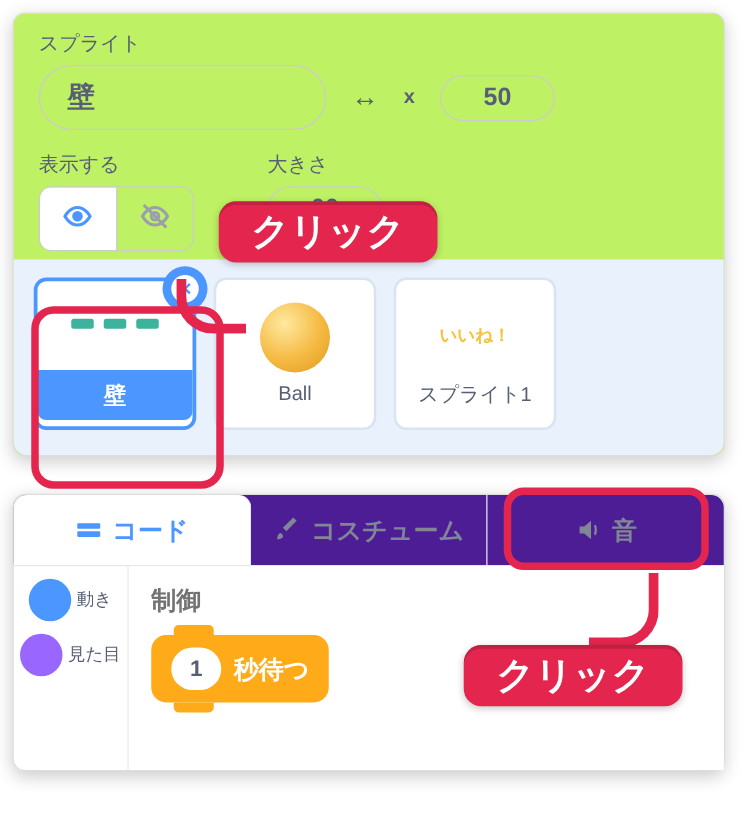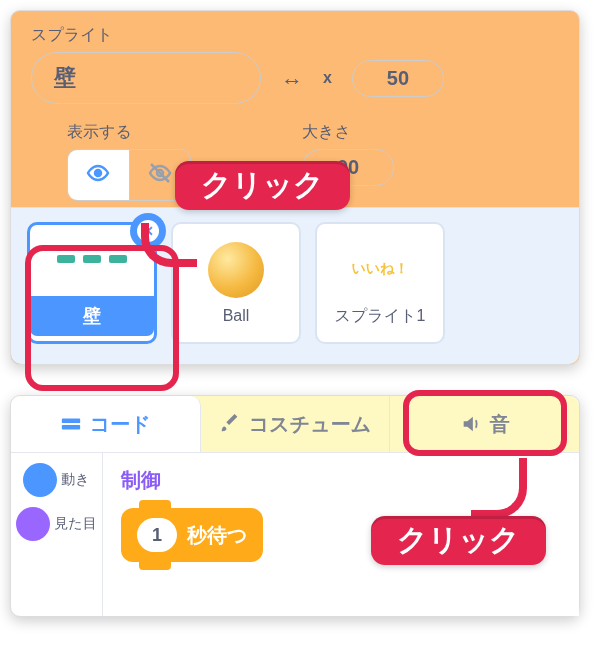--- a/index.html
+++ b/index.html
@@ -1,27 +1,27 @@
 <!DOCTYPE html>
 <html><head>
 <meta charset="utf-8">
 <style>
   * { box-sizing: border-box; margin: 0; padding: 0; }
   body { font-family: -apple-system, BlinkMacSystemFont, "Hiragino Sans", "Meiryo", sans-serif; background: #fff; width: 602px; height: 672px; padding: 10px; position: relative; }
   
-  .panel1 { width: 570px; background: #fdba74; border: 1px solid #ddd; border-radius: 10px; box-shadow: 0 4px 14px rgba(0,0,0,.2); position: relative; }
+  .panel1 { width: 570px; background: #bef264; border: 1px solid #ddd; border-radius: 10px; box-shadow: 0 4px 14px rgba(0,0,0,.2); position: relative; }
   .p1-top { padding: 14px 20px 6px; }
   .p1-label { color: #575e75; font-size: 16px; margin-bottom: 6px; }
   .p1-row1 { display: flex; align-items: center; gap: 20px; }
   .name-field { flex: 0 0 230px; height: 52px; border: 1px solid #ccc; border-radius: 26px; display: flex; align-items: center; padding: 0 22px; color: #575e75; font-size: 22px; font-weight: 600; }
   .arrow-x { color: #575e75; font-size: 22px; font-weight: 700; }
   .x-lab { color: #575e75; font-size: 16px; font-weight: 600; }
   .val-field { width: 92px; height: 37px; border: 1px solid #ccc; border-radius: 26px; display: flex; align-items: center; justify-content: center; color: #575e75; font-size: 20px; font-weight: 700; }
   
-  .p1-row2 { display: flex; margin-top: 18px; gap: 111px; margin-left: 36px; }
+  .p1-row2 { display: flex; margin-top: 18px; gap: 59px; }
   .show-group .sm-label, .size-group .sm-label { color: #575e75; font-size: 16px; margin-bottom: 6px; }
   .toggle { display: flex; border: 1px solid #ccc; border-radius: 10px; overflow: hidden; width: 124px; height: 52px; }
   .tg { flex: 1; display: flex; align-items: center; justify-content: center; }
   .tg.active { background: #fff; }
   .tg + .tg { border-left: 1px solid #ccc; }
   .eye-icon svg, .eye-off-icon svg { width: 24px; height: 24px; }
   
   .sprites-bar { background: #e9f1fc; border-top: 1px solid #d9e3f2; padding: 14px 16px 20px; border-radius: 0 0 10px 10px; display: flex; gap: 14px; position: relative; }
   .sprite-tile { width: 130px; height: 122px; background: #fff; border: 2px solid #d9e3f2; border-radius: 10px; display: flex; flex-direction: column; align-items: center; justify-content: center; gap: 8px; position: relative; }
   .sprite-tile.selected { border: 3px solid #4c97ff; }
@@ -35,34 +35,34 @@
   .del-badge { position: absolute; top: -12px; right: -12px; width: 36px; height: 36px; border-radius: 50%; background: #4c97ff; display: flex; align-items: center; justify-content: center; }
   .del-badge .inner { width: 22px; height: 22px; border-radius: 50%; background: #fff; display: flex; align-items: center; justify-content: center; color: #4c97ff; font-weight: 900; font-size: 14px; }
   
   .click-badge { position: absolute; background: #e4264e; color: #fff; font-size: 30px; font-weight: 800; border-radius: 14px; padding: 4px 26px; box-shadow: 0 3px 0 rgba(0,0,0,.15) inset, 0 2px 6px rgba(0,0,0,.2); z-index: 20; }
   .click1 { top: 150px; left: 164px; }
   .redbox { position: absolute; border: 6px solid #e4264e; border-radius: 18px; z-index: 19; }
   .rb1 { top: 234px; left: 14px; width: 154px; height: 146px; }
   .tail1 { position: absolute; top: 212px; left: 130px; width: 56px; height: 44px; border-left: 8px solid #e4264e; border-bottom: 8px solid #e4264e; border-bottom-left-radius: 30px; z-index: 18; }
 
   .panel2 { width: 570px; margin-top: 30px; background: #fff; border: 1px solid #ddd; border-radius: 10px; box-shadow: 0 4px 14px rgba(0,0,0,.2); position: relative; }
-  .tabs { display: flex; height: 56px; background: #fef9c3; border-radius: 10px 10px 0 0; }
+  .tabs { display: flex; height: 56px; background: #4c1d95; border-radius: 10px 10px 0 0; }
   .tab { flex: 1; display: flex; align-items: center; justify-content: center; gap: 8px; color: #808694; font-size: 20px; font-weight: 600; border-right: 1px solid #e4e8ee; position: relative; }
   .tab:last-child { border-right: none; }
   .tab.active { background: #fff; color: #4c97ff; border-radius: 10px 10px 0 0; }
   .tab.active::after { content: ""; position: absolute; left: 0; right: 0; bottom: -1px; height: 2px; background: #fff; }
   .tab-icon { width: 22px; height: 22px; }
   
   .p2-body { display: flex; border-top: 1px solid #e4e8ee; height: 164px; position: relative; }
   .palette { width: 92px; border-right: 1px solid #e4e8ee; padding-top: 10px; display: flex; flex-direction: column; align-items: center; gap: 10px; }
   .pal-item { display: flex; flex-direction: row; align-items: center; gap: 4px; }
   .pal-dot { width: 34px; height: 34px; border-radius: 50%; }
   .pal-lab { color: #575e75; font-size: 14px; }
   .blocks-area { flex: 1; padding: 14px 18px; background: #fff; }
-  .cat-title { color: #8b5cf6; font-size: 20px; font-weight: 700; margin-bottom: 14px; }
+  .cat-title { color: #737373; font-size: 20px; font-weight: 700; margin-bottom: 14px; }
   .wait-block { display: inline-flex; align-items: center; background: #ffab19; border-radius: 12px; height: 54px; padding: 0 16px; gap: 10px; color: #fff; font-size: 20px; font-weight: 700; position: relative; }
   .wait-block::before { content: ""; position: absolute; top: -8px; left: 18px; width: 32px; height: 8px; background: #ffab19; border-radius: 4px 4px 0 0; }
   .wait-block::after { content: ""; position: absolute; bottom: -8px; left: 18px; width: 32px; height: 8px; background: #ffab19; border-radius: 0 0 4px 4px; }
   .wait-num { background: #fff; color: #575e75; border-radius: 20px; min-width: 40px; height: 34px; display: flex; align-items: center; justify-content: center; font-size: 18px; font-weight: 700; }
   
   .click2 { top: 120px; left: 360px; }
   .rb2 { top: -6px; left: 392px; width: 164px; height: 66px; border-radius: 16px; }
   .tail2 { position: absolute; top: 62px; left: 460px; width: 56px; height: 60px; border-right: 8px solid #e4264e; border-bottom: 8px solid #e4264e; border-bottom-right-radius: 30px; z-index: 18; }
 </style>
 </head>

